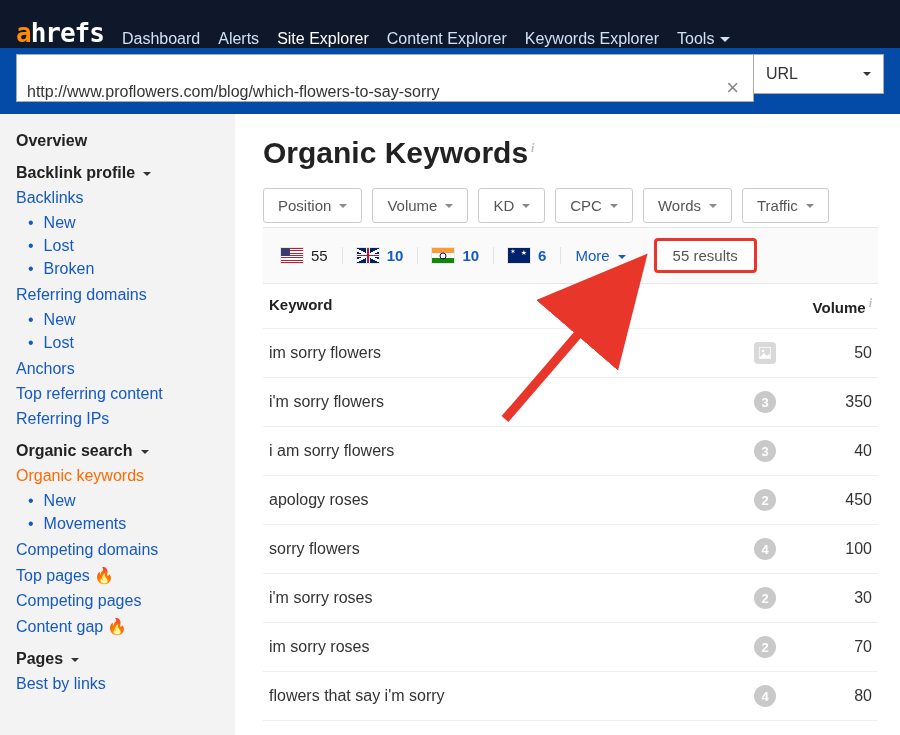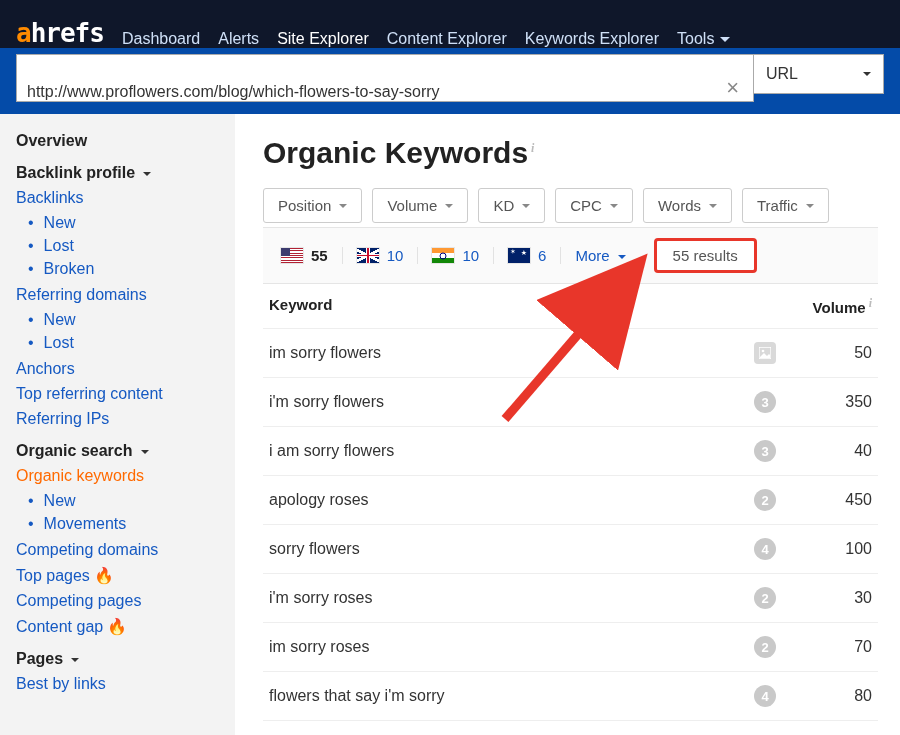--- a/index.html
+++ b/index.html
@@ -241,22 +241,22 @@
   }
   .country-item {
     display: flex;
     align-items: center;
     padding: 0 14px;
     gap: 8px;
     border-right: 1px solid #e2e2e2;
     cursor: pointer;
   }
   .country-item:last-of-type { border-right: none; }
-  .country-item .cnt { color: #1559c2; font-weight: 400; }
-  .country-item.active .cnt { color: #222; font-weight: 700; }
+  .country-item .cnt { color: #1559c2; font-weight: 700; }
+  .country-item.active .cnt { color: #222; font-weight: 400; }
   .flag {
     width: 22px;
     height: 15px;
     display: inline-block;
     position: relative;
     box-shadow: 0 0 0 1px rgba(0,0,0,0.08);
   }
   .flag.us { background: linear-gradient(#b22234 0 7.7%,#fff 0 15.4%,#b22234 0 23.1%,#fff 0 30.8%,#b22234 0 38.5%,#fff 0 46.2%,#b22234 0 53.8%,#fff 0 61.5%,#b22234 0 69.2%,#fff 0 76.9%,#b22234 0 84.6%,#fff 0 92.3%,#b22234 0 100%); }
   .flag.us::before { content:""; position:absolute; left:0; top:0; width:40%; height:53.8%; background:#3c3b6e; }
   .flag.gb { background:#012169; }

